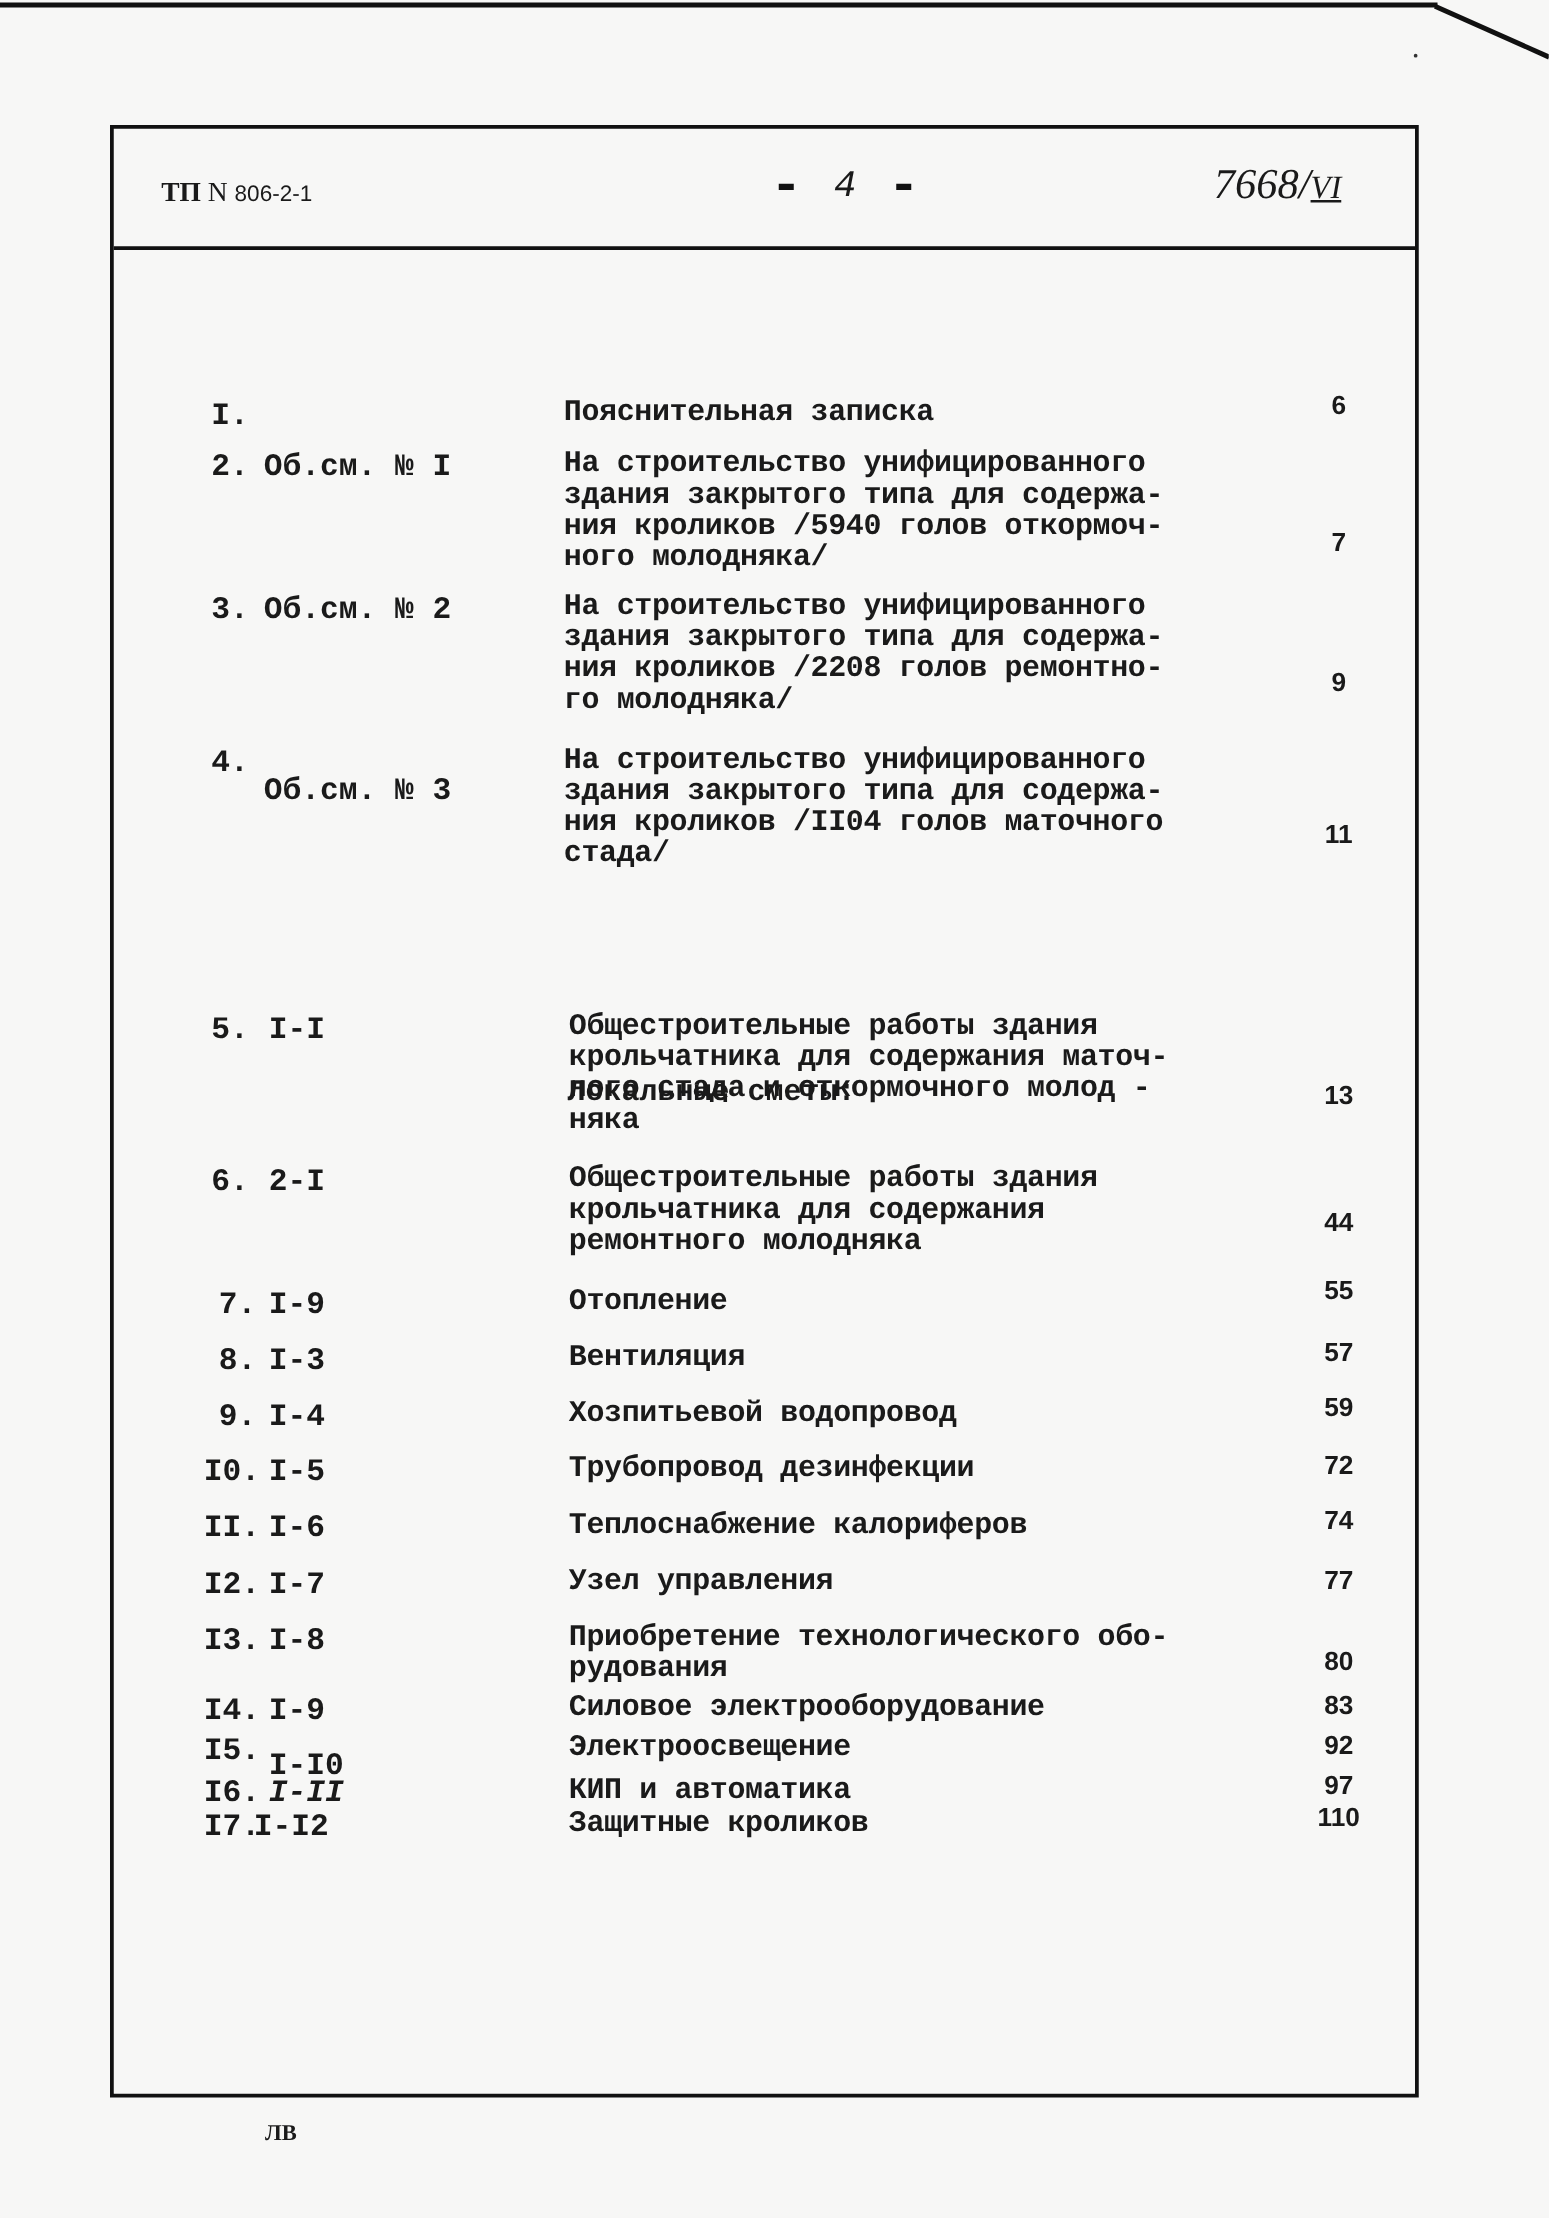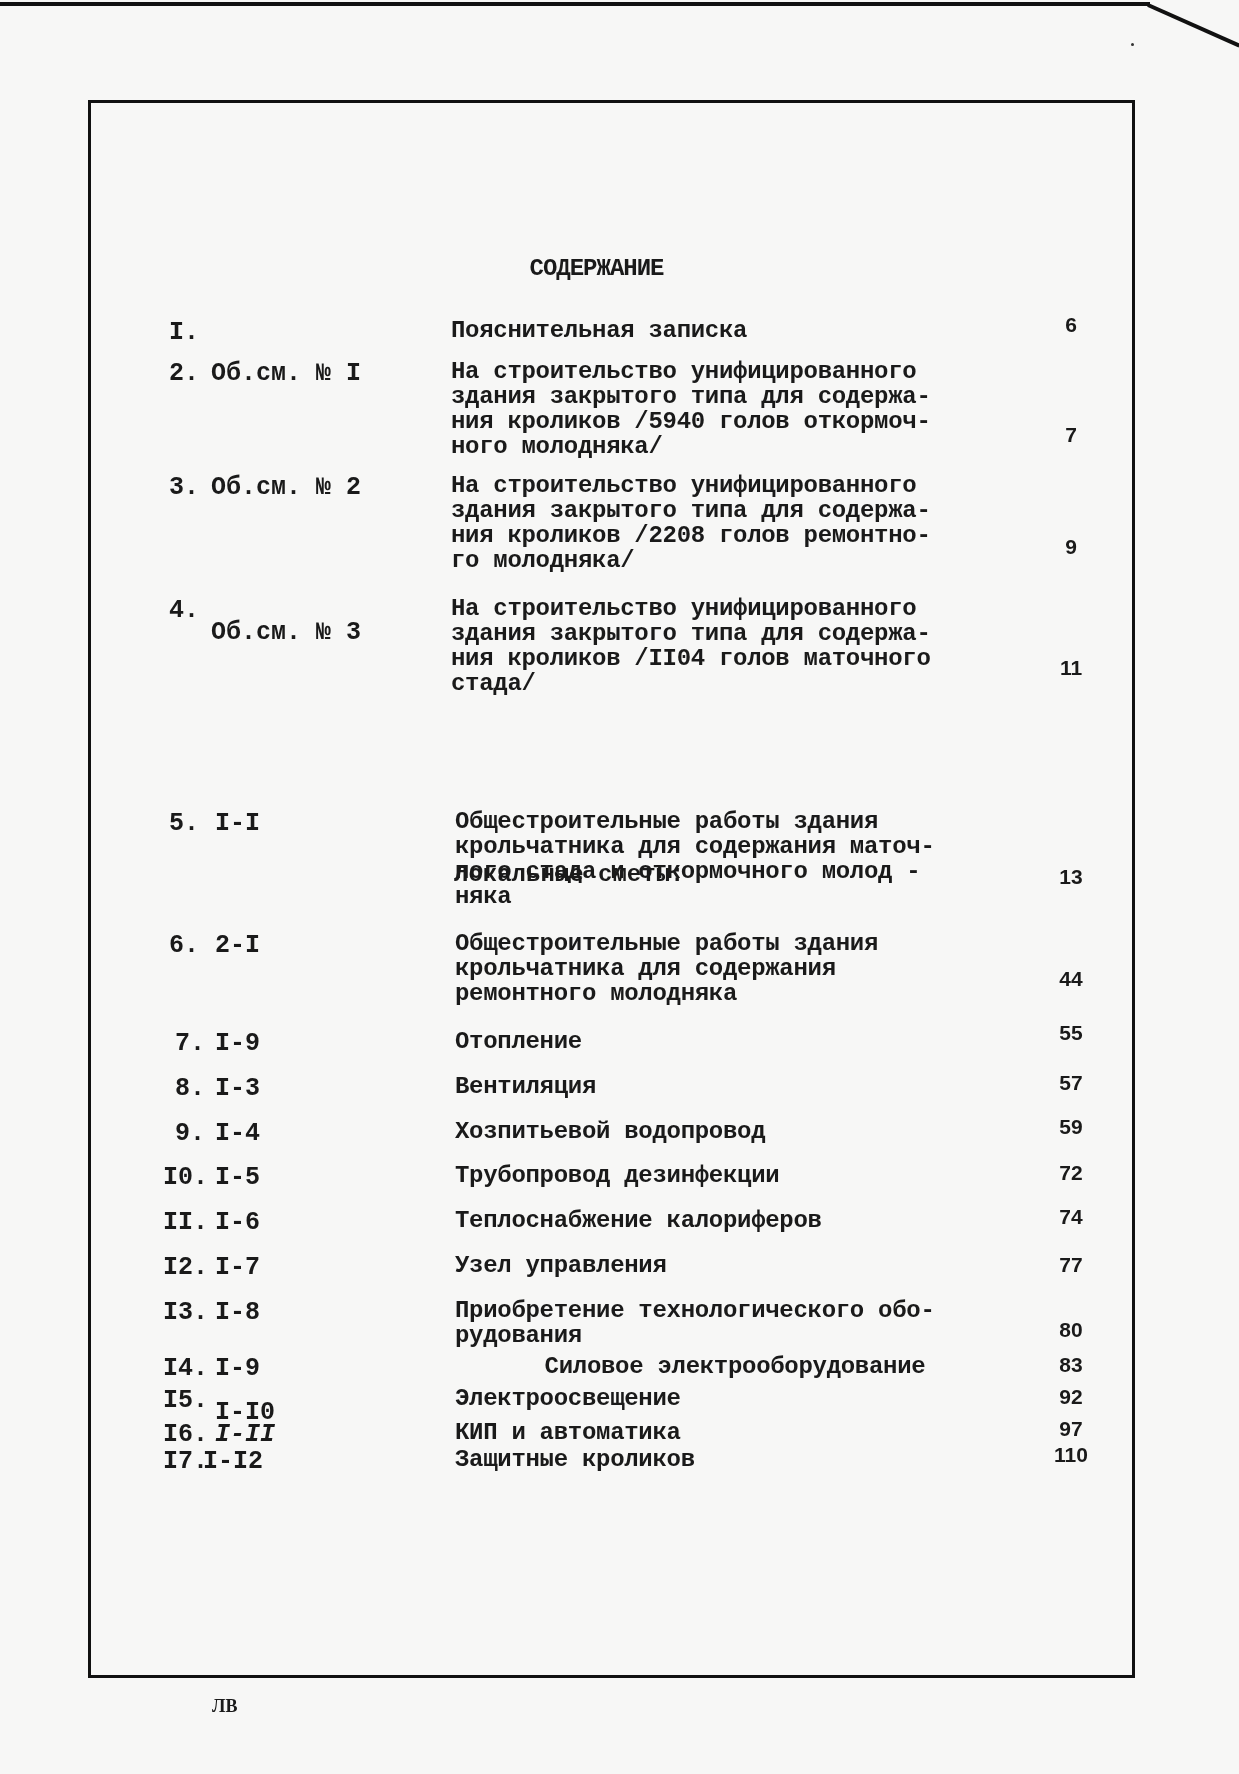--- a/index.html
+++ b/index.html
@@ -42,22 +42,34 @@
                  font-family:"Liberation Serif","DejaVu Serif",serif; }
 </style>
 </head>
 <body>
 
 <div class="edge-top"></div>
 <div class="edge-diag"></div>
 <div class="speck"></div>
 
 <div class="frame">
+  <div class="header">
+    <div class="hdr-doc">
+      <span class="tp">ТП</span>
+      <span>N</span>
+      <span class="code">806-2-1</span>
+    </div>
+    <div class="hdr-page">
+      <span class="dash"></span><span>4</span><span class="dash"></span>
+    </div>
+    <div class="hdr-ref">
+      <span>7668</span>/<span class="vol">VI</span>
+    </div>
+  </div>
 
-  <div class="title"><span>СОДЕРЖАНИЕ</span></div>
 
   <div class="section">Локальные сметы:</div>
 
   <div id="entries">
       <div class="entry" style="top: 215px;">
         <div class="num" style="left: 78px;">I.</div>
         <div class="desc">Пояснительная записка</div>
         <div class="pg" style="top: -5px;">6</div>
       </div>
       <div class="entry" style="top: 256px;">
@@ -143,21 +155,21 @@
       <div class="entry" style="top: 1195px;">
         <div class="num" style="left: 72px;">I3.</div>
         <div class="num" style="left: 124px;">I-8</div>
         <div class="desc" style="left: 364px;">Приобретение технологического обо-
 рудования</div>
         <div class="pg" style="top: 20px;">80</div>
       </div>
       <div class="entry" style="top: 1251px;">
         <div class="num" style="left: 72px;">I4.</div>
         <div class="num" style="left: 124px;">I-9</div>
-        <div class="desc" style="left: 364px; text-align: center;">Силовое электрооборудование</div>
+        <div class="desc" style="left: 364px;">Силовое электрооборудование</div>
         <div class="pg" style="top: -1px;">83</div>
       </div>
       <div class="entry" style="top: 1283px;">
         <div class="num" style="left: 72px;">I5.</div>
         <div class="num" style="left: 124px; margin-top: 12px;">I-I0</div>
         <div class="desc" style="left: 364px;">Электроосвещение</div>
         <div class="pg" style="top: -1px;">92</div>
       </div>
       <div class="entry" style="top: 1317px;">
         <div class="num" style="left: 72px;">I6.</div>

